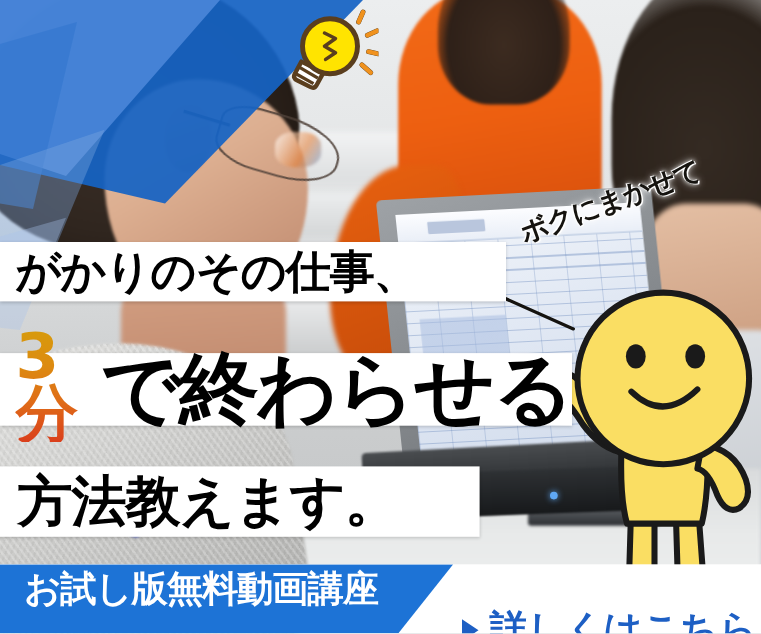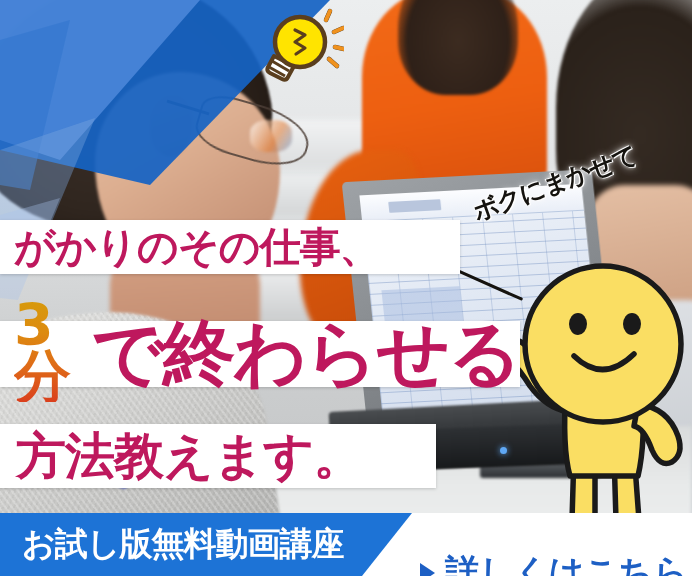--- a/index.html
+++ b/index.html
@@ -339,21 +339,21 @@
     align-items: center;
     box-shadow: 0 1px 3px rgba(0,0,0,.18);
   }
   .band-1 { left: 0; top: 220px; width: 446px; height: 54px; padding-left: 14px; }
   .band-2 { left: 0; top: 321px; width: 506px; height: 66px; padding-left: 14px; }
   .band-3 { left: 0; top: 424px; width: 420px; height: 64px; padding-left: 16px; }
 
   .jp {
     font-family: Liberation Serif, serif;
     font-weight: 700;
-    color: #be185d;
+    color: #000000;
     white-space: nowrap;
     letter-spacing: -1px;
   }
   .accent {
     background: linear-gradient(180deg, #d79a0c 0%, #dd8b10 32%, #df6a18 66%, #da3f1c 100%);
     -webkit-background-clip: text;
     background-clip: text;
     color: transparent;
     -webkit-text-fill-color: transparent;
     font-weight: 700;
@@ -399,21 +399,21 @@
     width: 692px; height: 63px;
     background: #ffffff;
   }
   .bar-blue {
     position: absolute;
     left: 0; top: 0;
     width: 412px; height: 63px;
     background: #1d73d6;
     clip-path: polygon(0 0, 412px 0, 362px 63px, 0 63px);
     display: flex;
-    align-items: center;
+    align-items: flex-start;
   }
   .bar-blue-text {
     font-family: "DejaVu Sans", "Liberation Sans", sans-serif;
     font-weight: 700;
     font-size: 33px;
     color: #ffffff;
     letter-spacing: -1px;
     white-space: nowrap;
     padding-left: 22px;
   }

